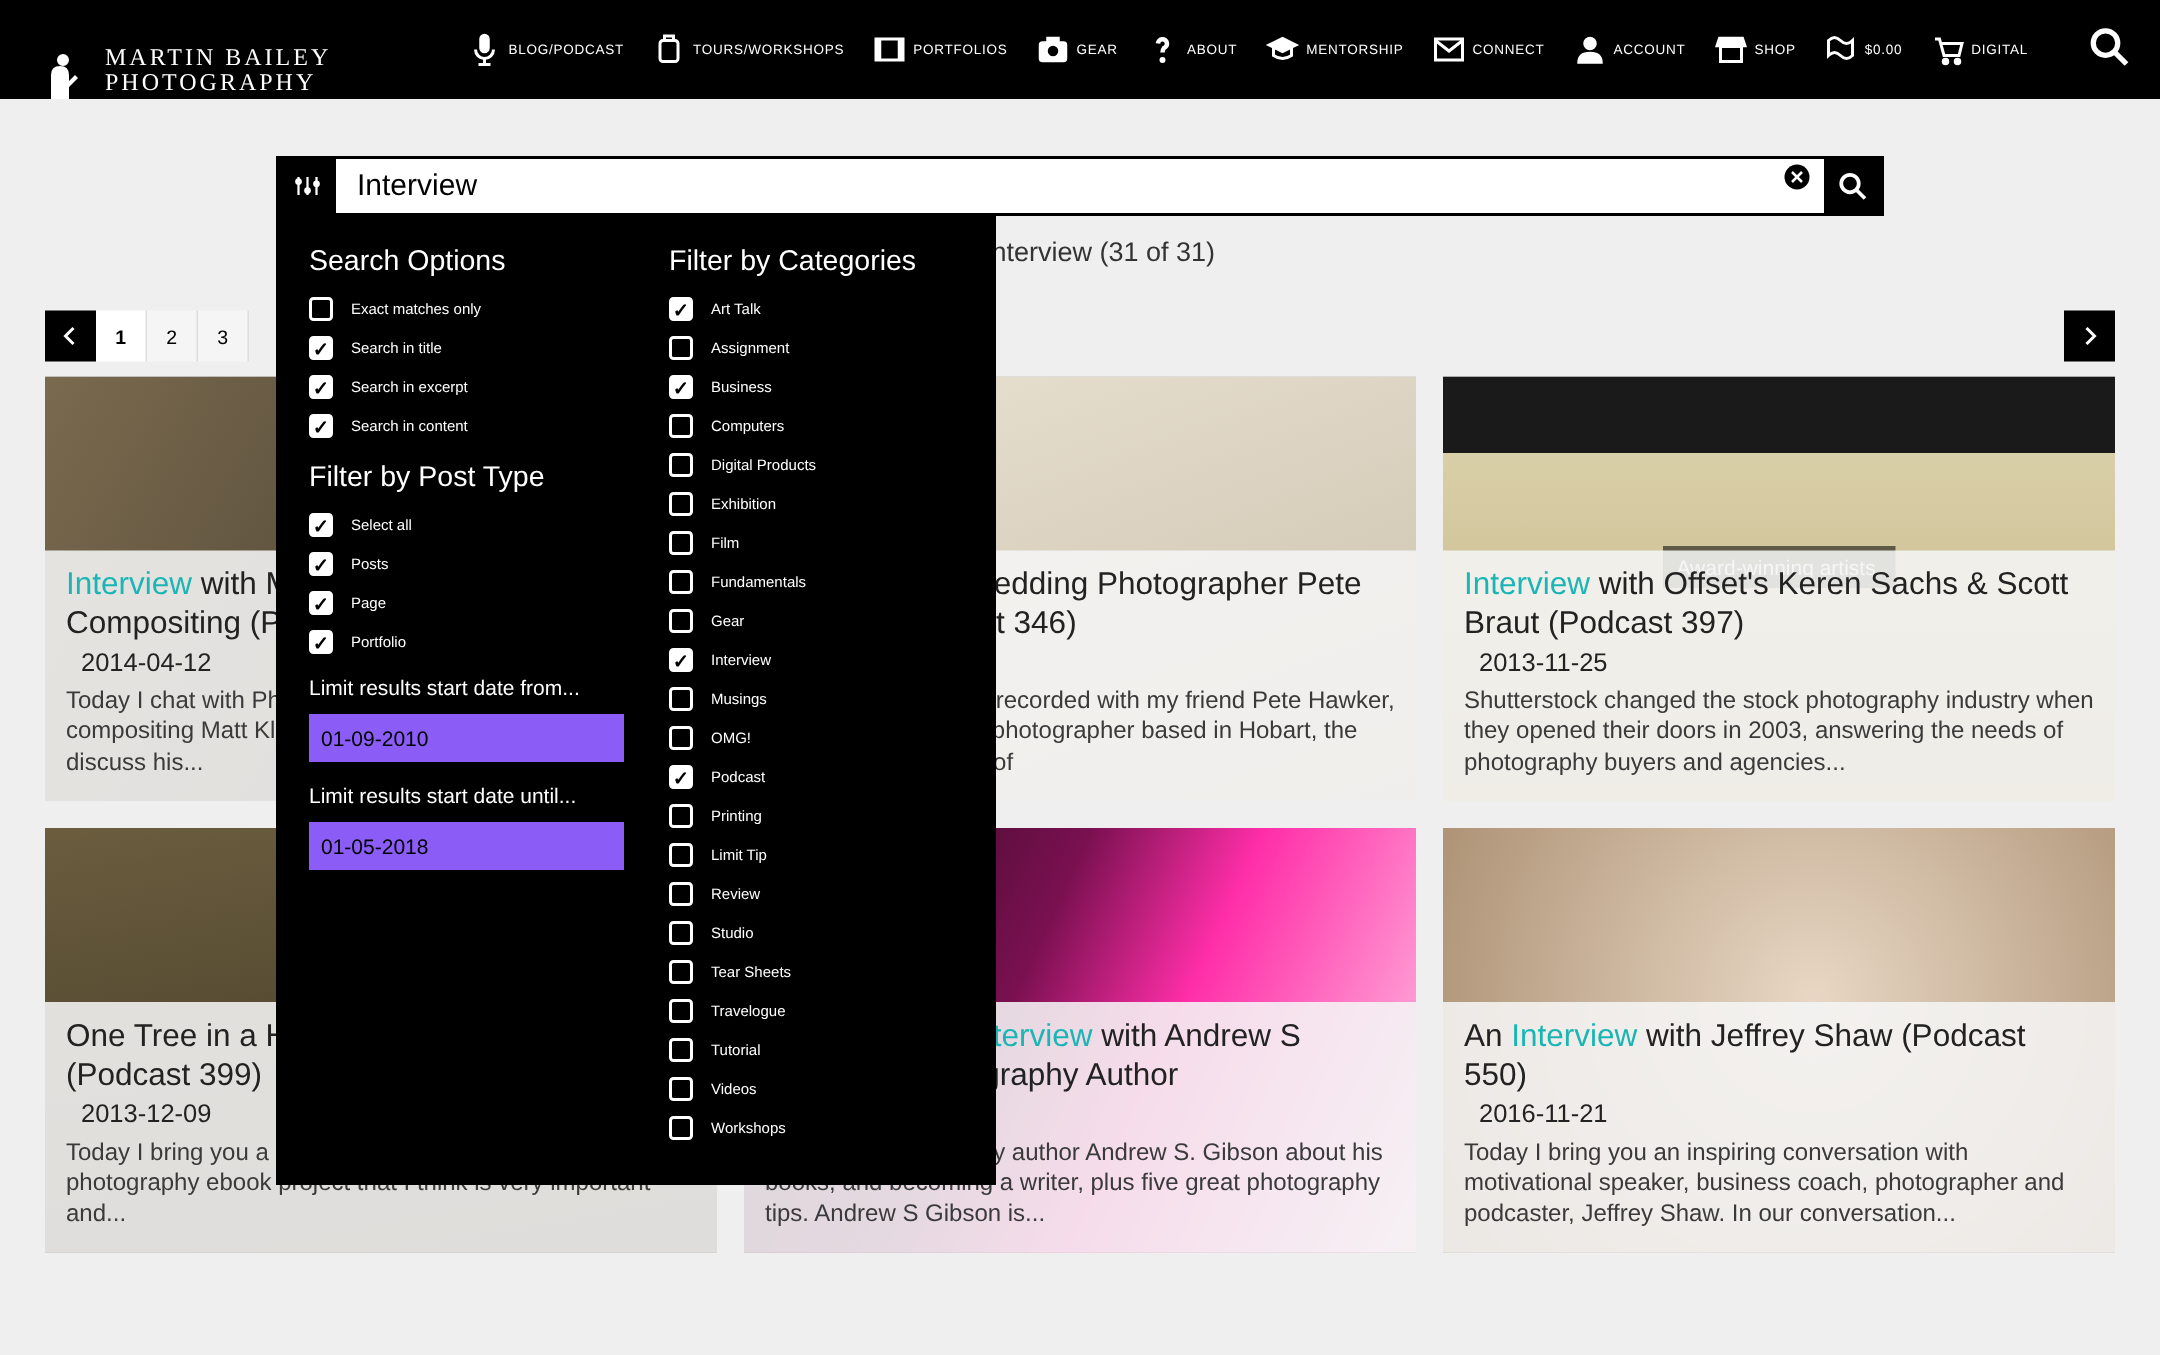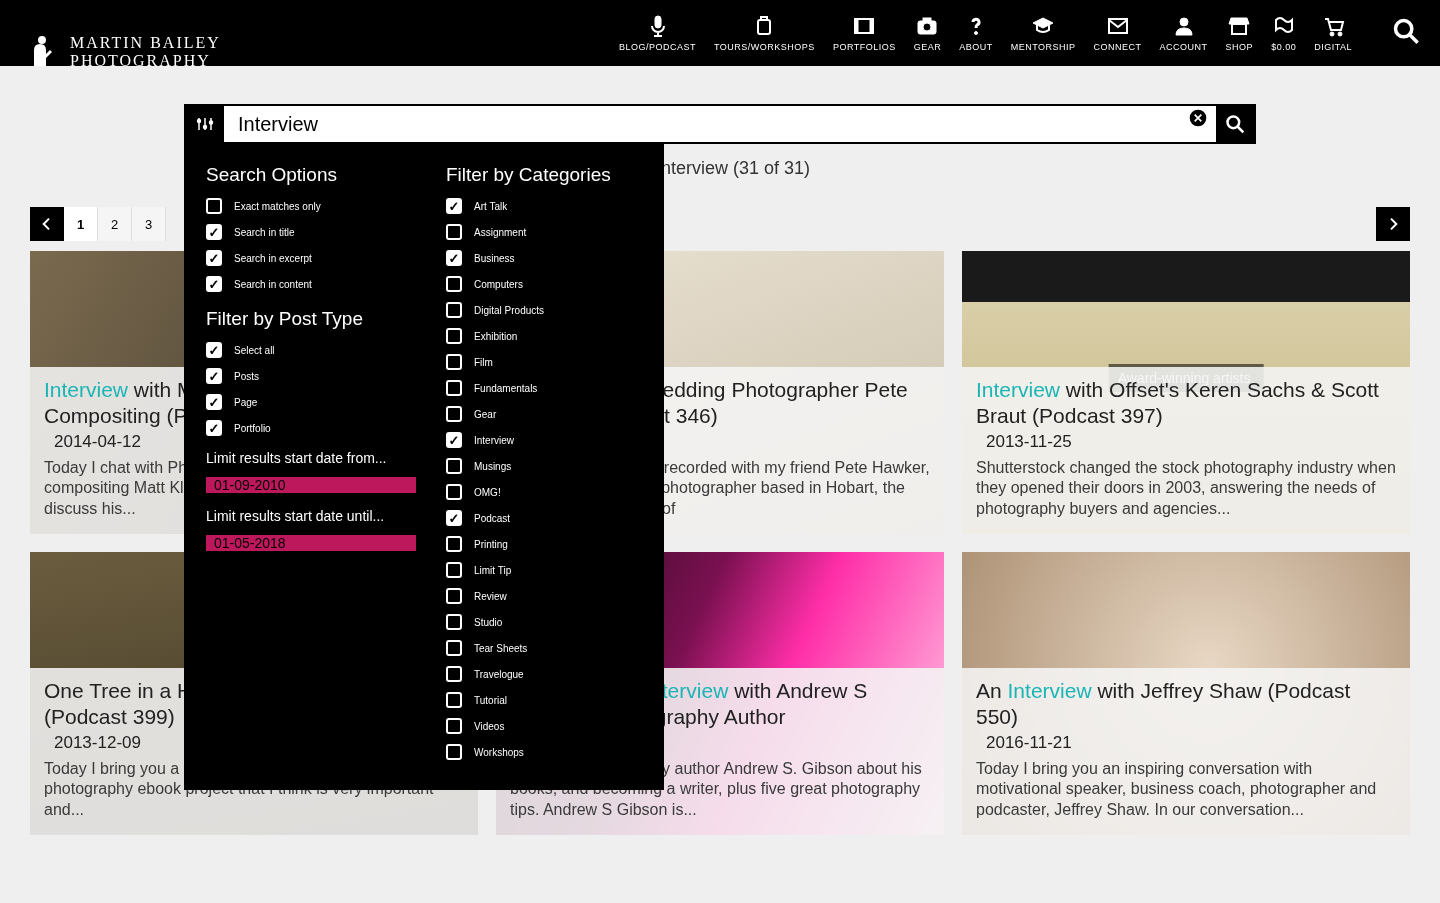--- a/index.html
+++ b/index.html
@@ -1,24 +1,24 @@
 <!DOCTYPE html>
 <html><head>
 <meta charset="utf-8">
 <style>
 * { margin: 0; padding: 0; box-sizing: border-box; }
 body { font-family: Arial, sans-serif; background: #efefef; width: 1440px; }
 .header { background: #000; height: 66px; display: flex; align-items: center; padding: 0 20px; color: #fff; }
-.logo { display: flex; align-items: flex-end; gap: 10px; margin-right: auto; margin-top: 33px; }
+.logo { display: flex; align-items: flex-start; gap: 10px; margin-right: auto; margin-top: 33px; }
 .logo-icon { width: 40px; height: 40px; }
 .logo-text { line-height: 1.1; font-family: Georgia, serif; letter-spacing: 2px; }
 .logo-text .l1 { font-size: 16px; }
 .logo-text .l2 { font-size: 16px; }
 .nav { display: flex; gap: 18px; }
-.nav-item { display: flex; flex-direction: column; align-items: center; gap: 4px; cursor: pointer; }
+.nav-item { display: flex; flex-direction: row; align-items: center; gap: 4px; cursor: pointer; }
 .nav-item .ni-label { font-size: 9px; letter-spacing: 0.5px; }
 .nav-icon { width: 24px; height: 24px; fill: #fff; stroke: #fff; }
 .header-search { margin-left: 40px; cursor: pointer; }
 .search-wrap { margin: 38px auto 0; width: 1072px; position: relative; }
 .search-bar { display: flex; height: 40px; border: 2px solid #000; background: #fff; }
 .filter-btn { width: 38px; background: #000; display: flex; align-items: center; justify-content: center; cursor: pointer; }
 .search-input-wrap { flex: 1; display: flex; align-items: center; padding: 0 14px; font-size: 20px; position: relative; }
 .search-typed { color: #000; }
 .search-ghost { color: #aaa; }
 .clear-btn { width: 24px; height: 24px; margin-right: 6px; cursor: pointer; display: flex; align-items: center; justify-content: center; }
@@ -28,21 +28,21 @@
 .fp-col.left { width: 240px; }
 .fp-col.right { width: 240px; }
 .fp-heading { font-size: 19px; margin-bottom: 12px; margin-top: 0; font-weight: normal; }
 .fp-heading.mt { margin-top: 16px; }
 .chk-row { display: flex; align-items: center; gap: 12px; margin-bottom: 10px; cursor: pointer; }
 .chk { width: 16px; height: 16px; border: 2px solid #fff; border-radius: 3px; display: flex; align-items: center; justify-content: center; flex-shrink: 0; }
 .chk.checked { background: #fff; }
 .chk.checked::after { content: "✓"; color: #000; font-size: 13px; font-weight: bold; line-height: 1; }
 .chk-label { font-size: 10px; }
 .date-field-label { font-size: 14px; margin-top: 14px; margin-bottom: 10px; }
-.date-input { width: 210px; height: 16px; background: #be185d; color: #000; border: none; padding: 0 8px; font-size: 14px; }
+.date-input { width: 210px; height: 32px; background: #8b5cf6; color: #000; border: none; padding: 0 8px; font-size: 14px; }
 .results-header { text-align: center; margin-top: 14px; font-size: 18px; color: #333; }
 .pagination-row { display: flex; align-items: center; margin: 28px 30px 0; position: relative; }
 .pg-prev, .pg-next { width: 34px; height: 34px; background: #000; display: flex; align-items: center; justify-content: center; cursor: pointer; }
 .pg-next { margin-left: auto; }
 .pg-num { width: 34px; height: 34px; display: flex; align-items: center; justify-content: center; font-size: 13px; cursor: pointer; border-right: 1px solid #ddd; background: #f5f5f5; }
 .pg-num.active { background: #fff; font-weight: bold; }
 .grid { display: grid; grid-template-columns: repeat(3, 1fr); gap: 18px; margin: 10px 30px 0; }
 .card { background: #ccc; height: 283px; position: relative; overflow: hidden; cursor: pointer; }
 .card-img { position: absolute; inset: 0; }
 .card-body { position: absolute; left: 0; right: 0; bottom: 0; background: rgba(245,245,245,0.88); padding: 10px 14px 14px; }

